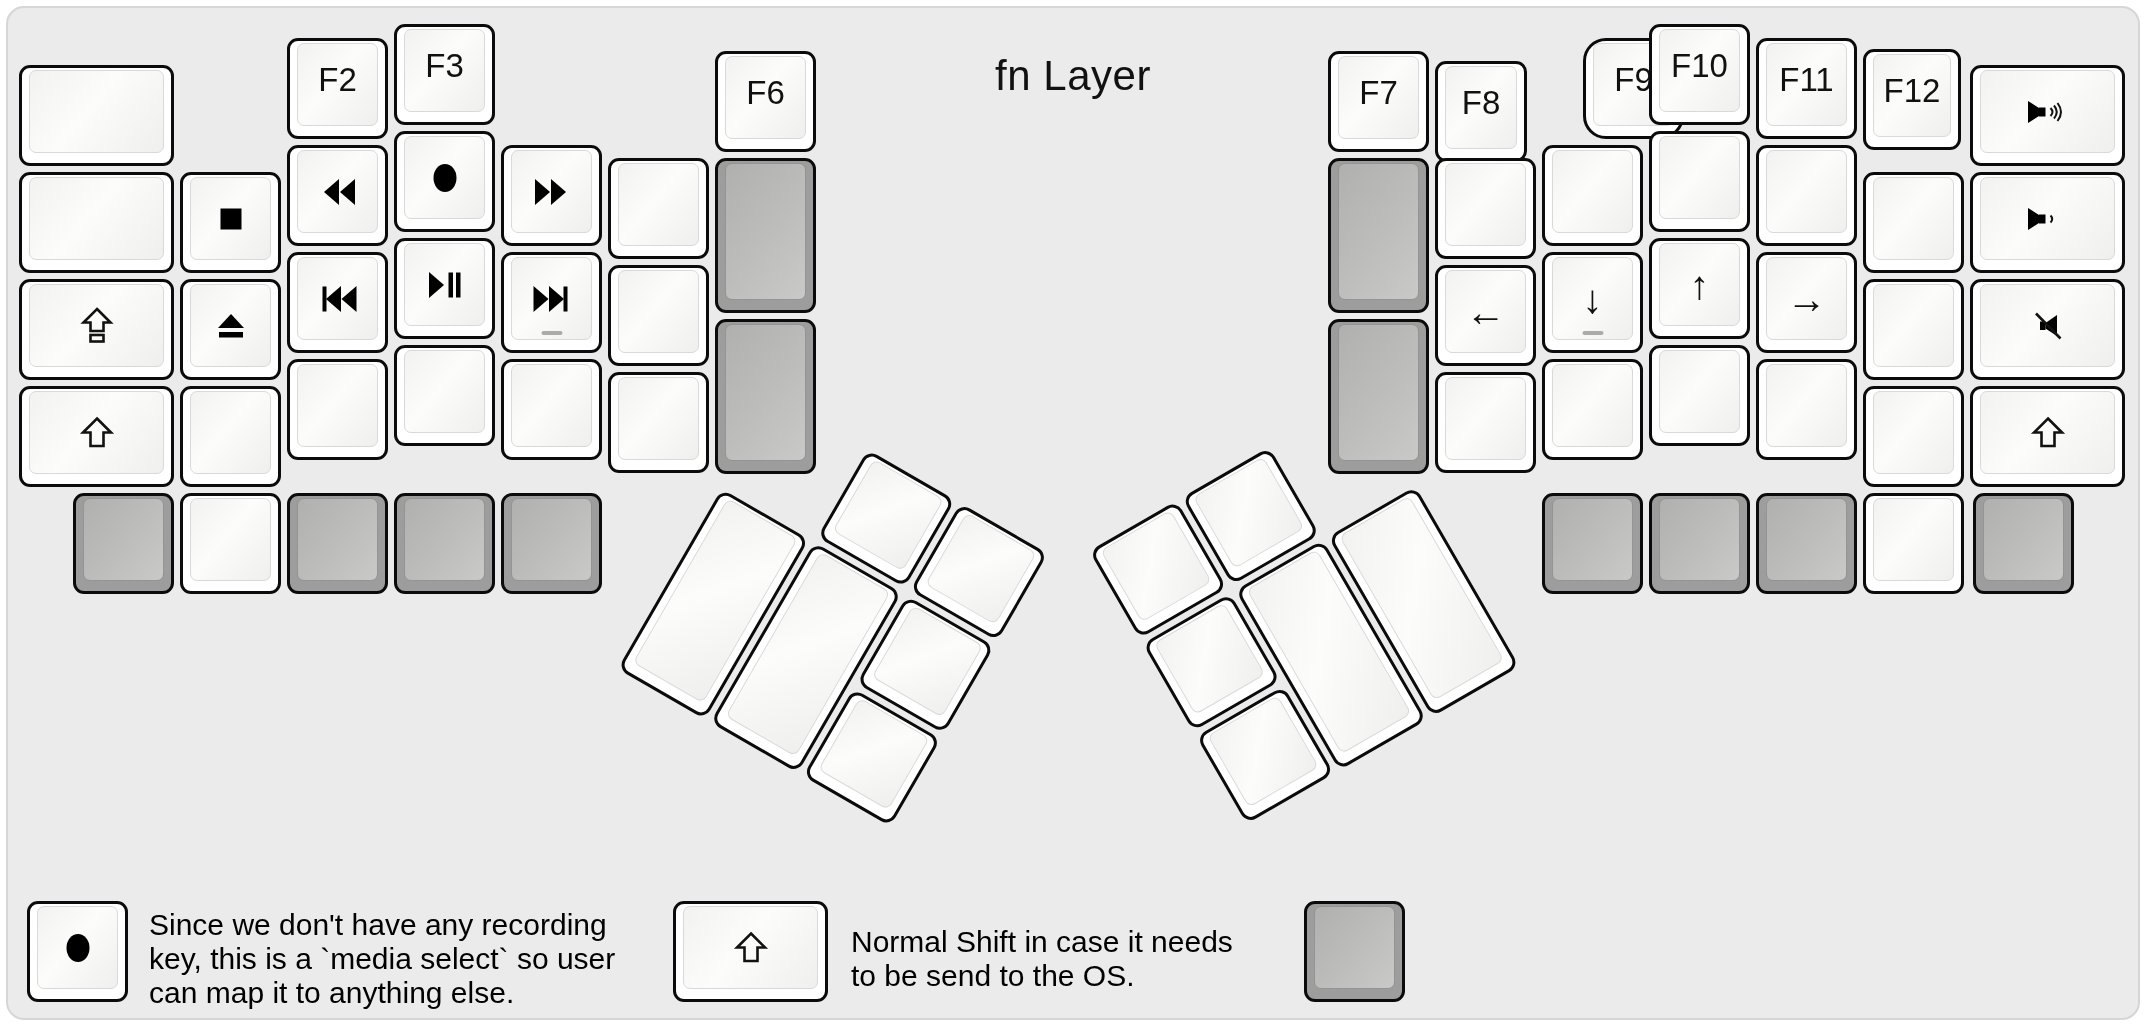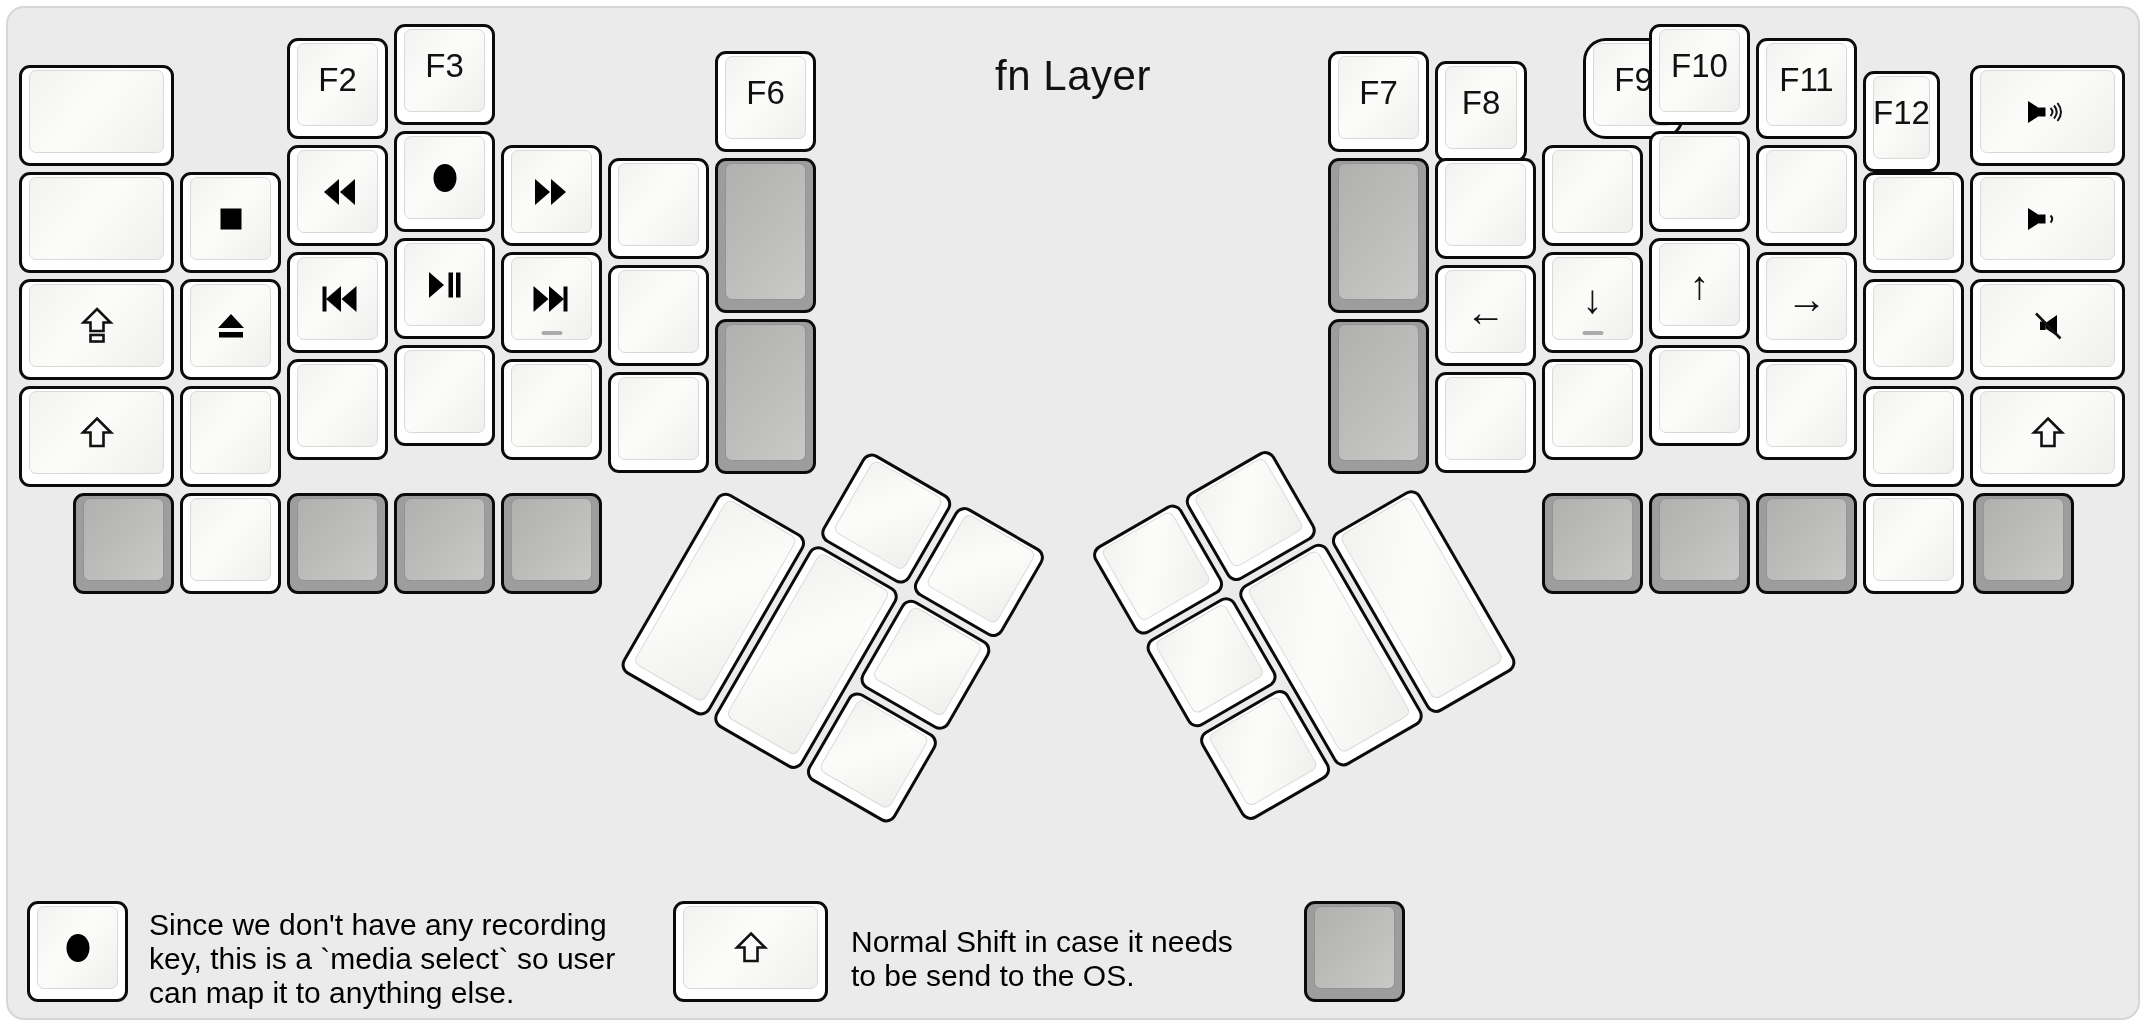--- a/index.html
+++ b/index.html
@@ -262,21 +262,21 @@
       <div class="kicon">
         <span class="arrowglyph">→</span>
       </div>
     </div>
     <div class="key white" style="left: 1756px; top: 359px; width: 101px; height: 101px;">
       <div class="surface"></div>
     </div>
     <div class="key gray" style="left: 1756px; top: 493px; width: 101px; height: 101px;">
       <div class="surface"></div>
     </div>
-    <div class="key white" style="left: 1863px; top: 71px; width: 77px; height: 101px;">
+    <div class="key white" style="left: 1863px; top: 49px; width: 98px; height: 101px;">
       <div class="surface"></div>
       <div class="klabel">F12</div>
     </div>
     <div class="key white" style="left: 1863px; top: 172px; width: 101px; height: 101px;">
       <div class="surface"></div>
     </div>
     <div class="key white" style="left: 1863px; top: 279px; width: 101px; height: 101px;">
       <div class="surface"></div>
     </div>
     <div class="key white" style="left: 1863px; top: 386px; width: 101px; height: 101px;">

